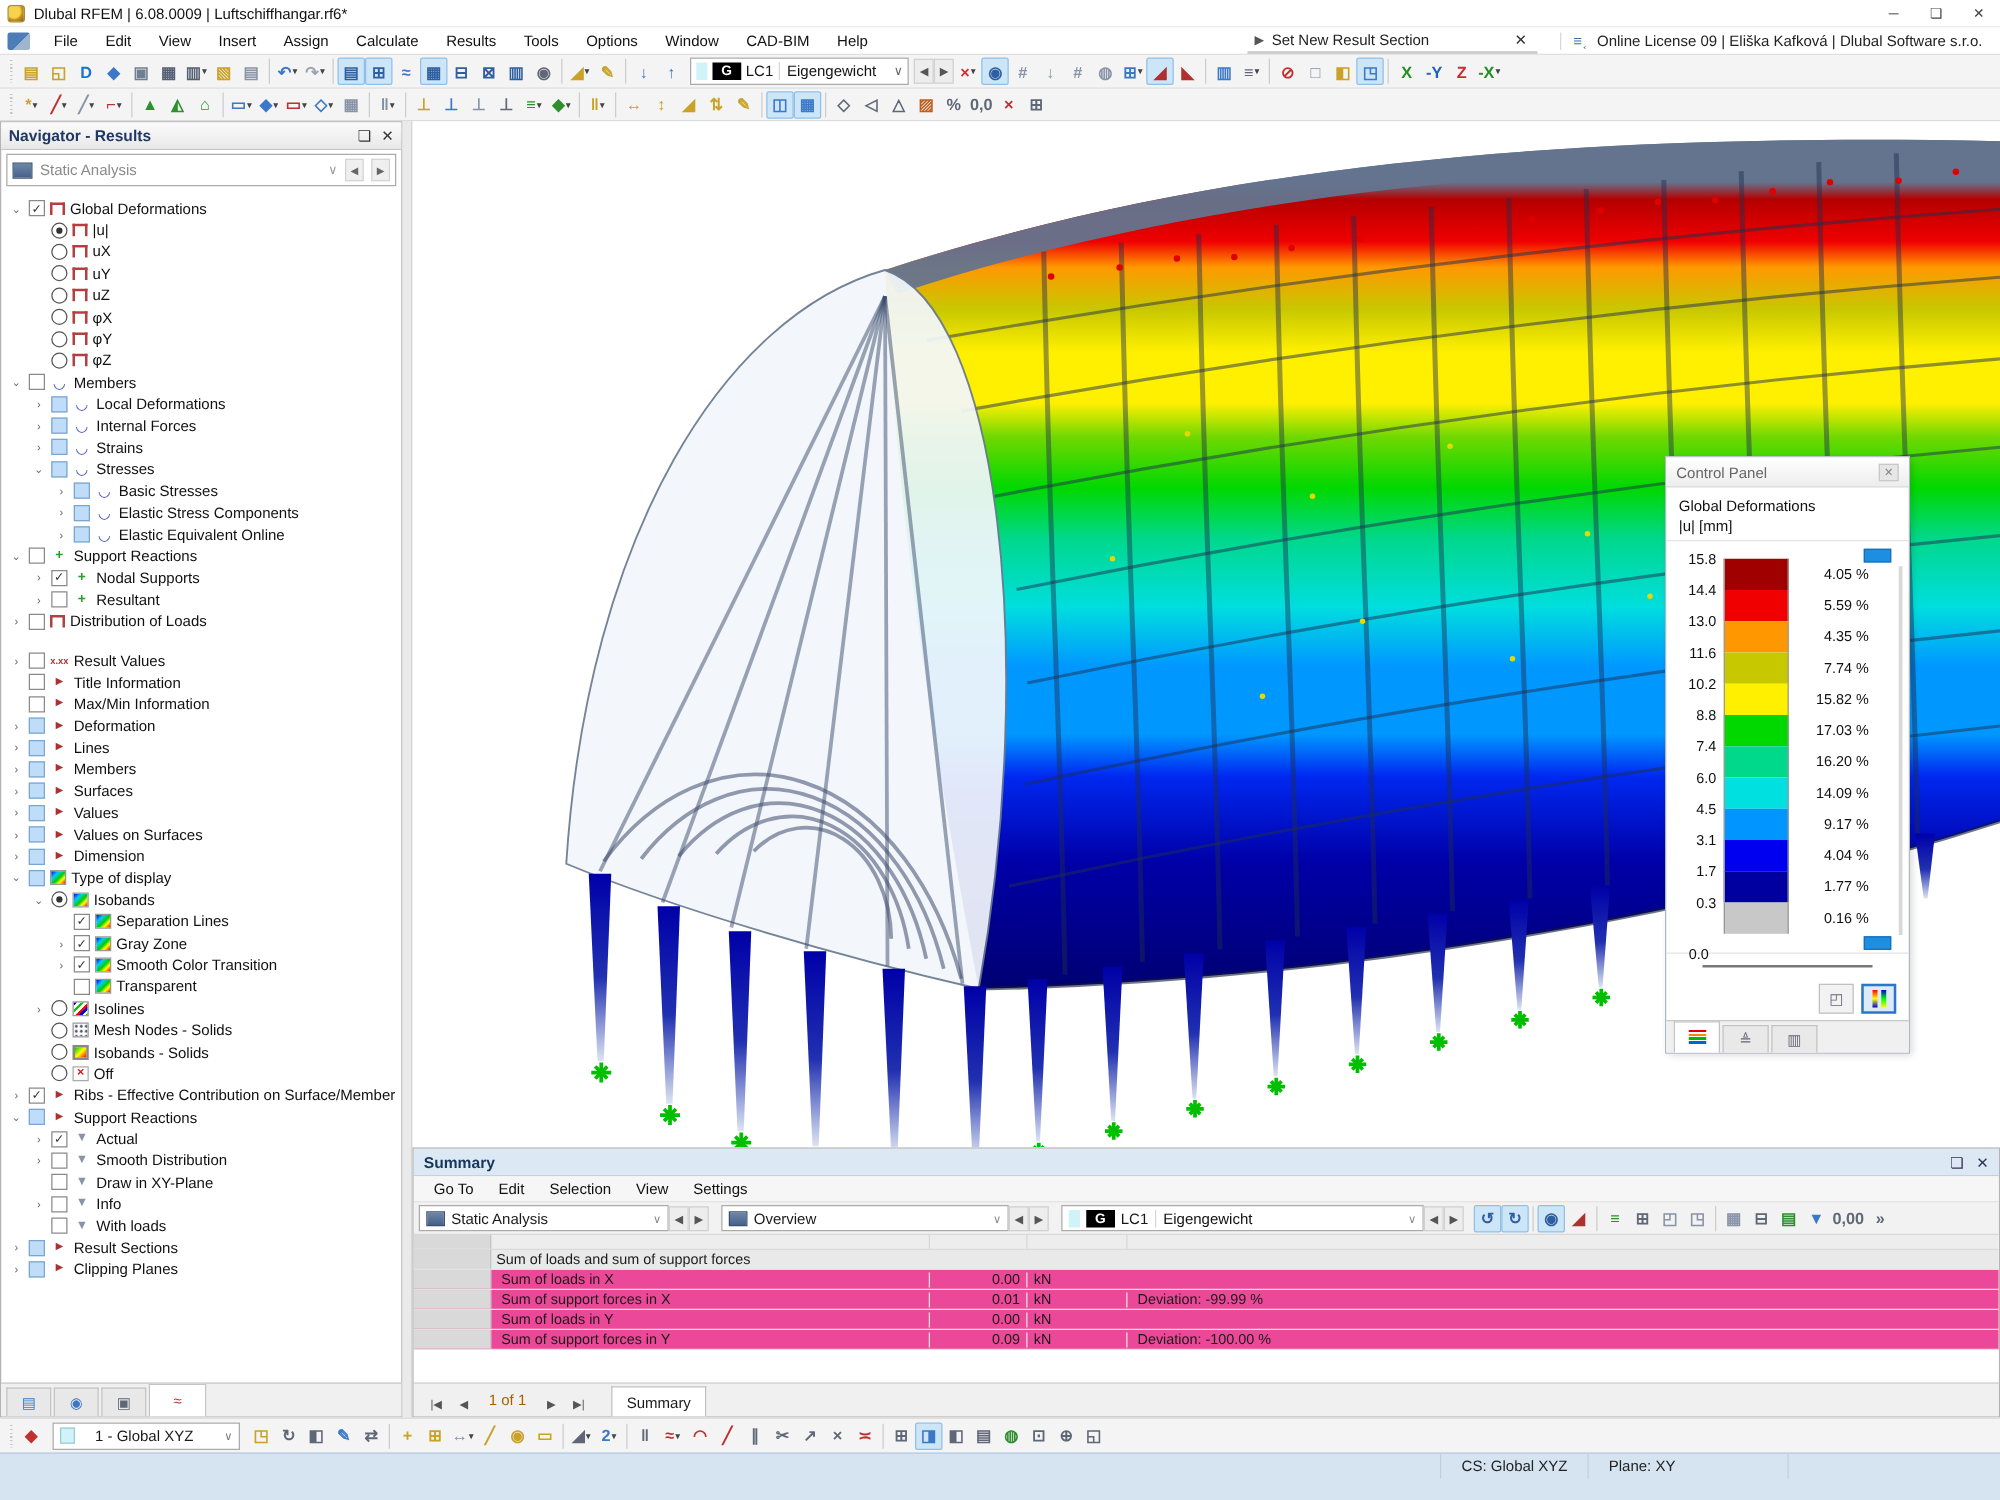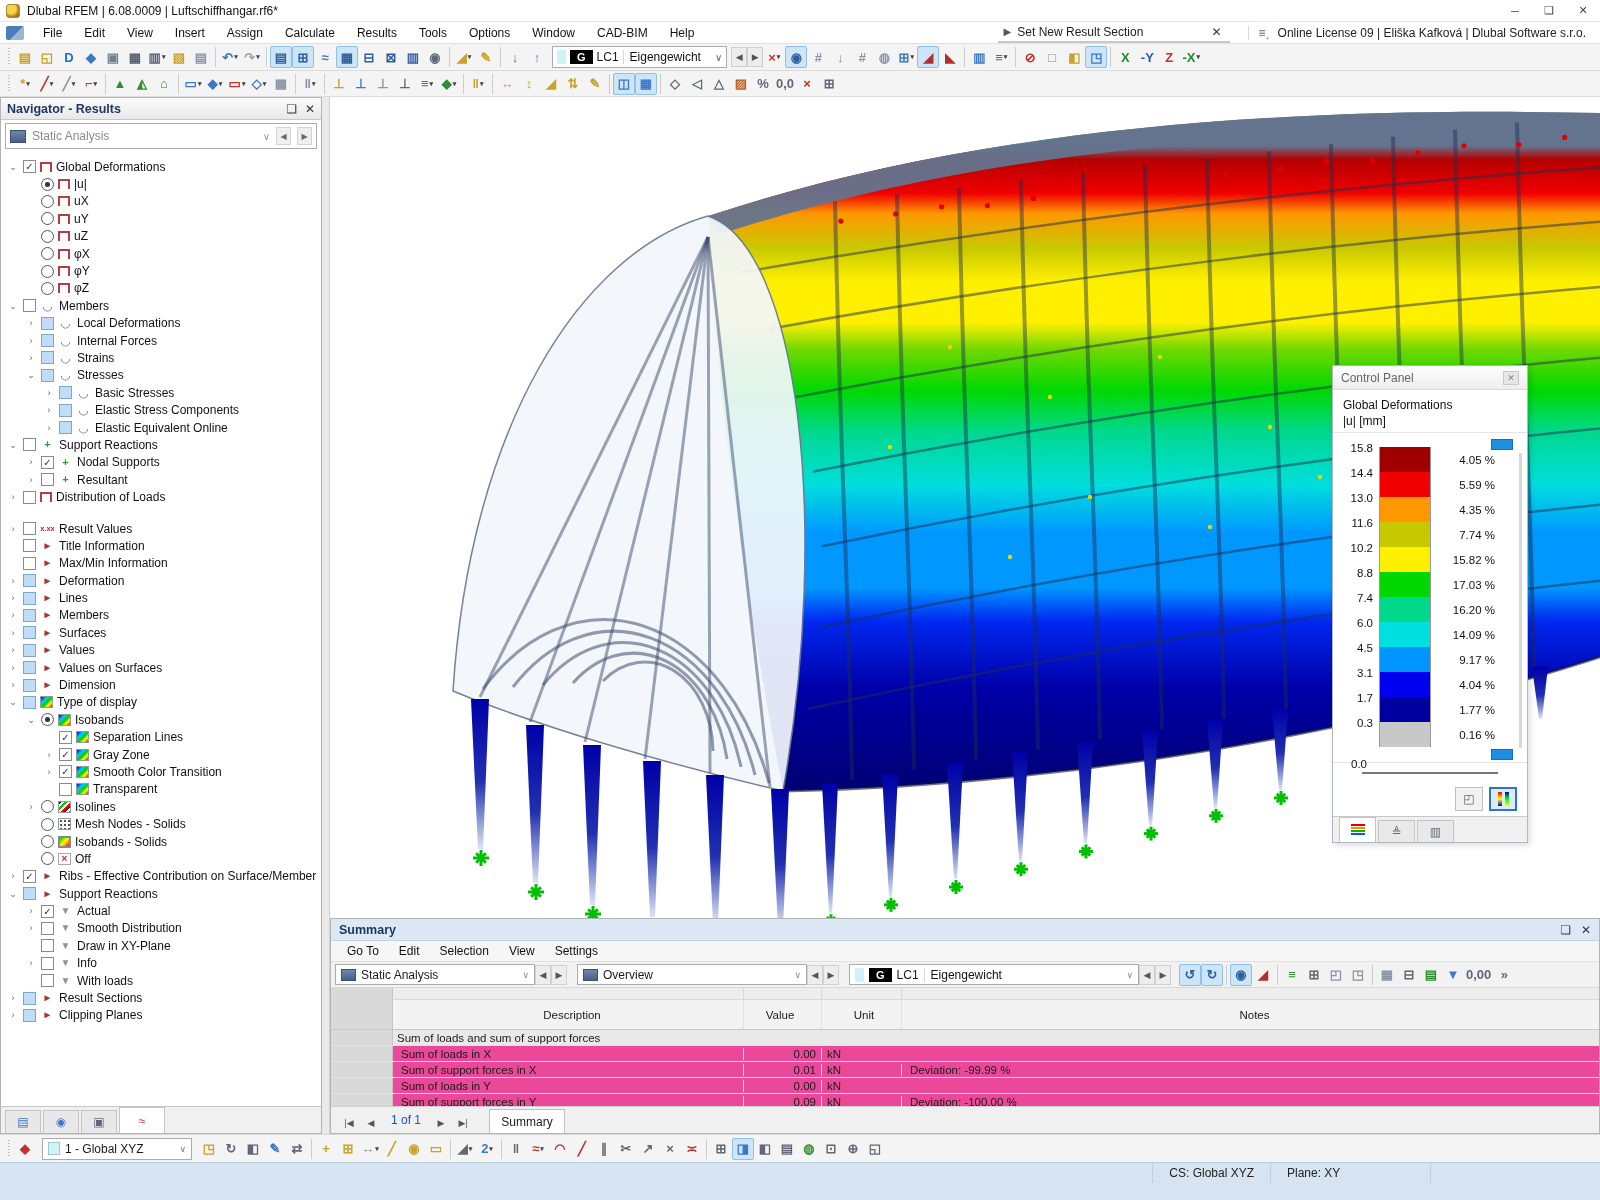--- a/index.html
+++ b/index.html
@@ -129,26 +129,26 @@
   .sc-unit{width:80px;padding-left:5px;flex:none;border-left:1px solid #E2E2E2;}
   .sc-notes{flex:1;padding-left:8px;border-left:1px solid #E2E2E2;}
   #sum-colband{height:12px;background:#EDEDED;border-bottom:1px solid #DADADA;display:flex;}
   #sum-headrow{height:30px;background:#F3F3F3;border-bottom:1px solid #C8C8C8;display:flex;align-items:flex-end;font-size:11.5px;}
   #sum-headrow>div{display:flex;align-items:center;justify-content:center;height:100%;}
   .sgroup{background:#E9E9E9;}
   .sgroup .sc-desc{width:auto;font-weight:normal;}
   .sdata{background:#ec4899;}
   #sum-pager{height:27px;background:#F0F0F0;border-top:1px solid #D0D0D0;display:flex;align-items:flex-end;padding-left:8px;gap:2px;}
   .pgbtn{width:20px;height:20px;display:flex;align-items:center;justify-content:center;color:#555;font-size:9px;}
-  #pg-label{padding:0 8px;align-self:center;color:#1d4ed8;}
+  #pg-label{padding:0 8px;align-self:center;color:#a16207;}
   #sum-tab{width:76px;height:24px;background:#fff;border:1px solid #C0C0C0;border-bottom:none;display:flex;align-items:center;justify-content:center;margin-left:14px;}
 
   
   #bottombar{position:absolute;left:0;top:1134px;width:1600px;height:28px;background:#F4F4F4;border-top:1px solid #D8D8D8;display:flex;align-items:center;padding-left:4px;}
-  #cs-combo{display:flex;align-items:center;height:22px;width:150px;background:#fff;border:1px solid #ABABAB;margin:0 6px;padding:0 5px;gap:5px;}
+  #cs-combo{display:flex;align-items:center;height:22px;width:150px;background:#fff;border:1px solid #ABABAB;margin:0 6px;padding:0 5px;gap:16px;}
   #cs-combo .sw{width:12px;height:13px;background:#CFF3F8;border:1px solid #9ACAD4;}
   #cs-combo .chev{margin-left:auto;color:#777;font-size:9px;}
   #statusbar{position:absolute;left:0;top:1162px;width:1600px;height:38px;background:#D6E4F2;border-top:1px solid #B8CCE0;display:flex;align-items:flex-start;}
   .sb-field{height:20px;display:flex;align-items:center;padding:0 16px;border-left:1px solid #BED0E2;color:#222;}
   #sb-spacer{flex:1;}
 </style>
 </head>
 <body>
 
 <div id="app">
@@ -991,27 +991,20 @@
         </span>
     </div>
     <div id="sum-table">
       <div id="sum-colband">
         <div class="sc-gut"></div>
           <div class="sc-desc"></div>
           <div class="sc-val" style="border-left:1px solid #D8D8D8"></div>
           <div class="sc-unit" style="border-left:1px solid #D8D8D8"></div>
           <div class="sc-notes" style="border-left:1px solid #D8D8D8"></div>
       </div>
-      <div id="sum-headrow">
-        <div class="sc-gut"></div>
-        <div class="sc-desc" style="justify-content:center">Description</div>
-        <div class="sc-val" style="justify-content:center">Value</div>
-        <div class="sc-unit" style="justify-content:center">Unit</div>
-        <div class="sc-notes" style="justify-content:center">Notes</div>
-      </div>
       <div class="srow sgroup">
         <div class="sc-gut"></div>
         <div class="sc-desc" style="padding-left:4px">Sum of loads and sum of support forces</div>
       </div>
       <div id="sum-rows">
           <div class="srow sdata">
             <div class="sc-gut"></div>
             <div class="sc-desc">Sum of loads in X</div>
             <div class="sc-val">0.00</div>
             <div class="sc-unit">kN</div>

